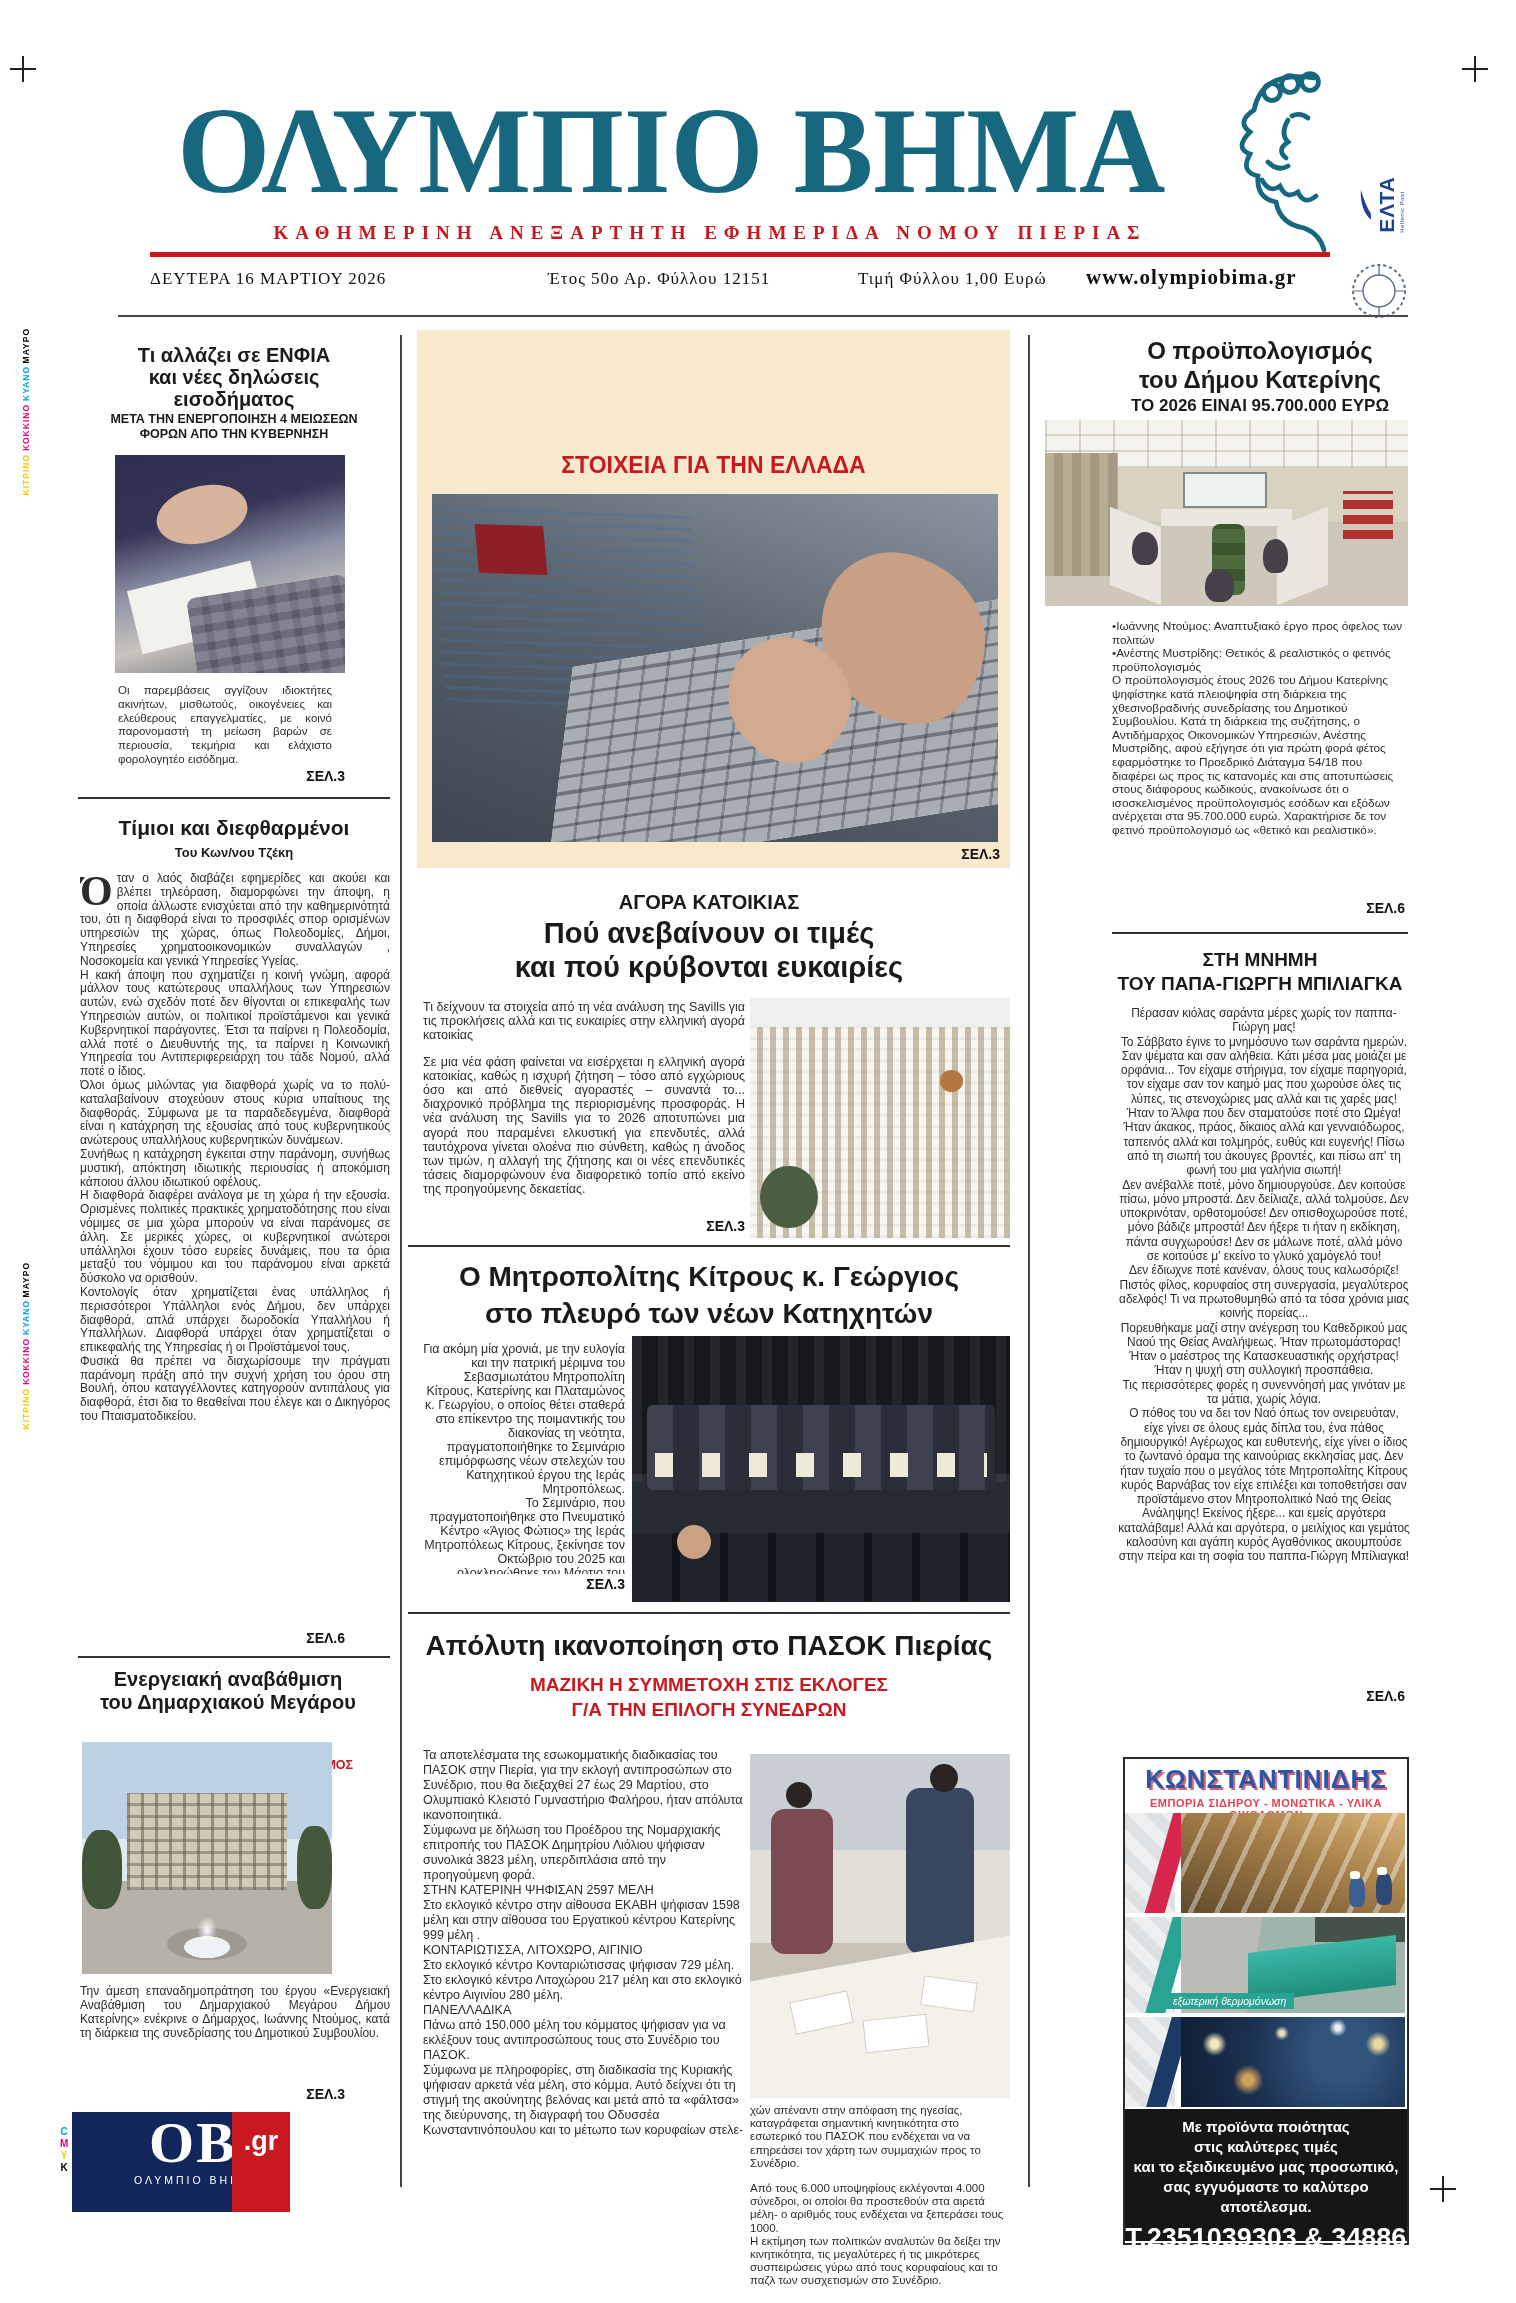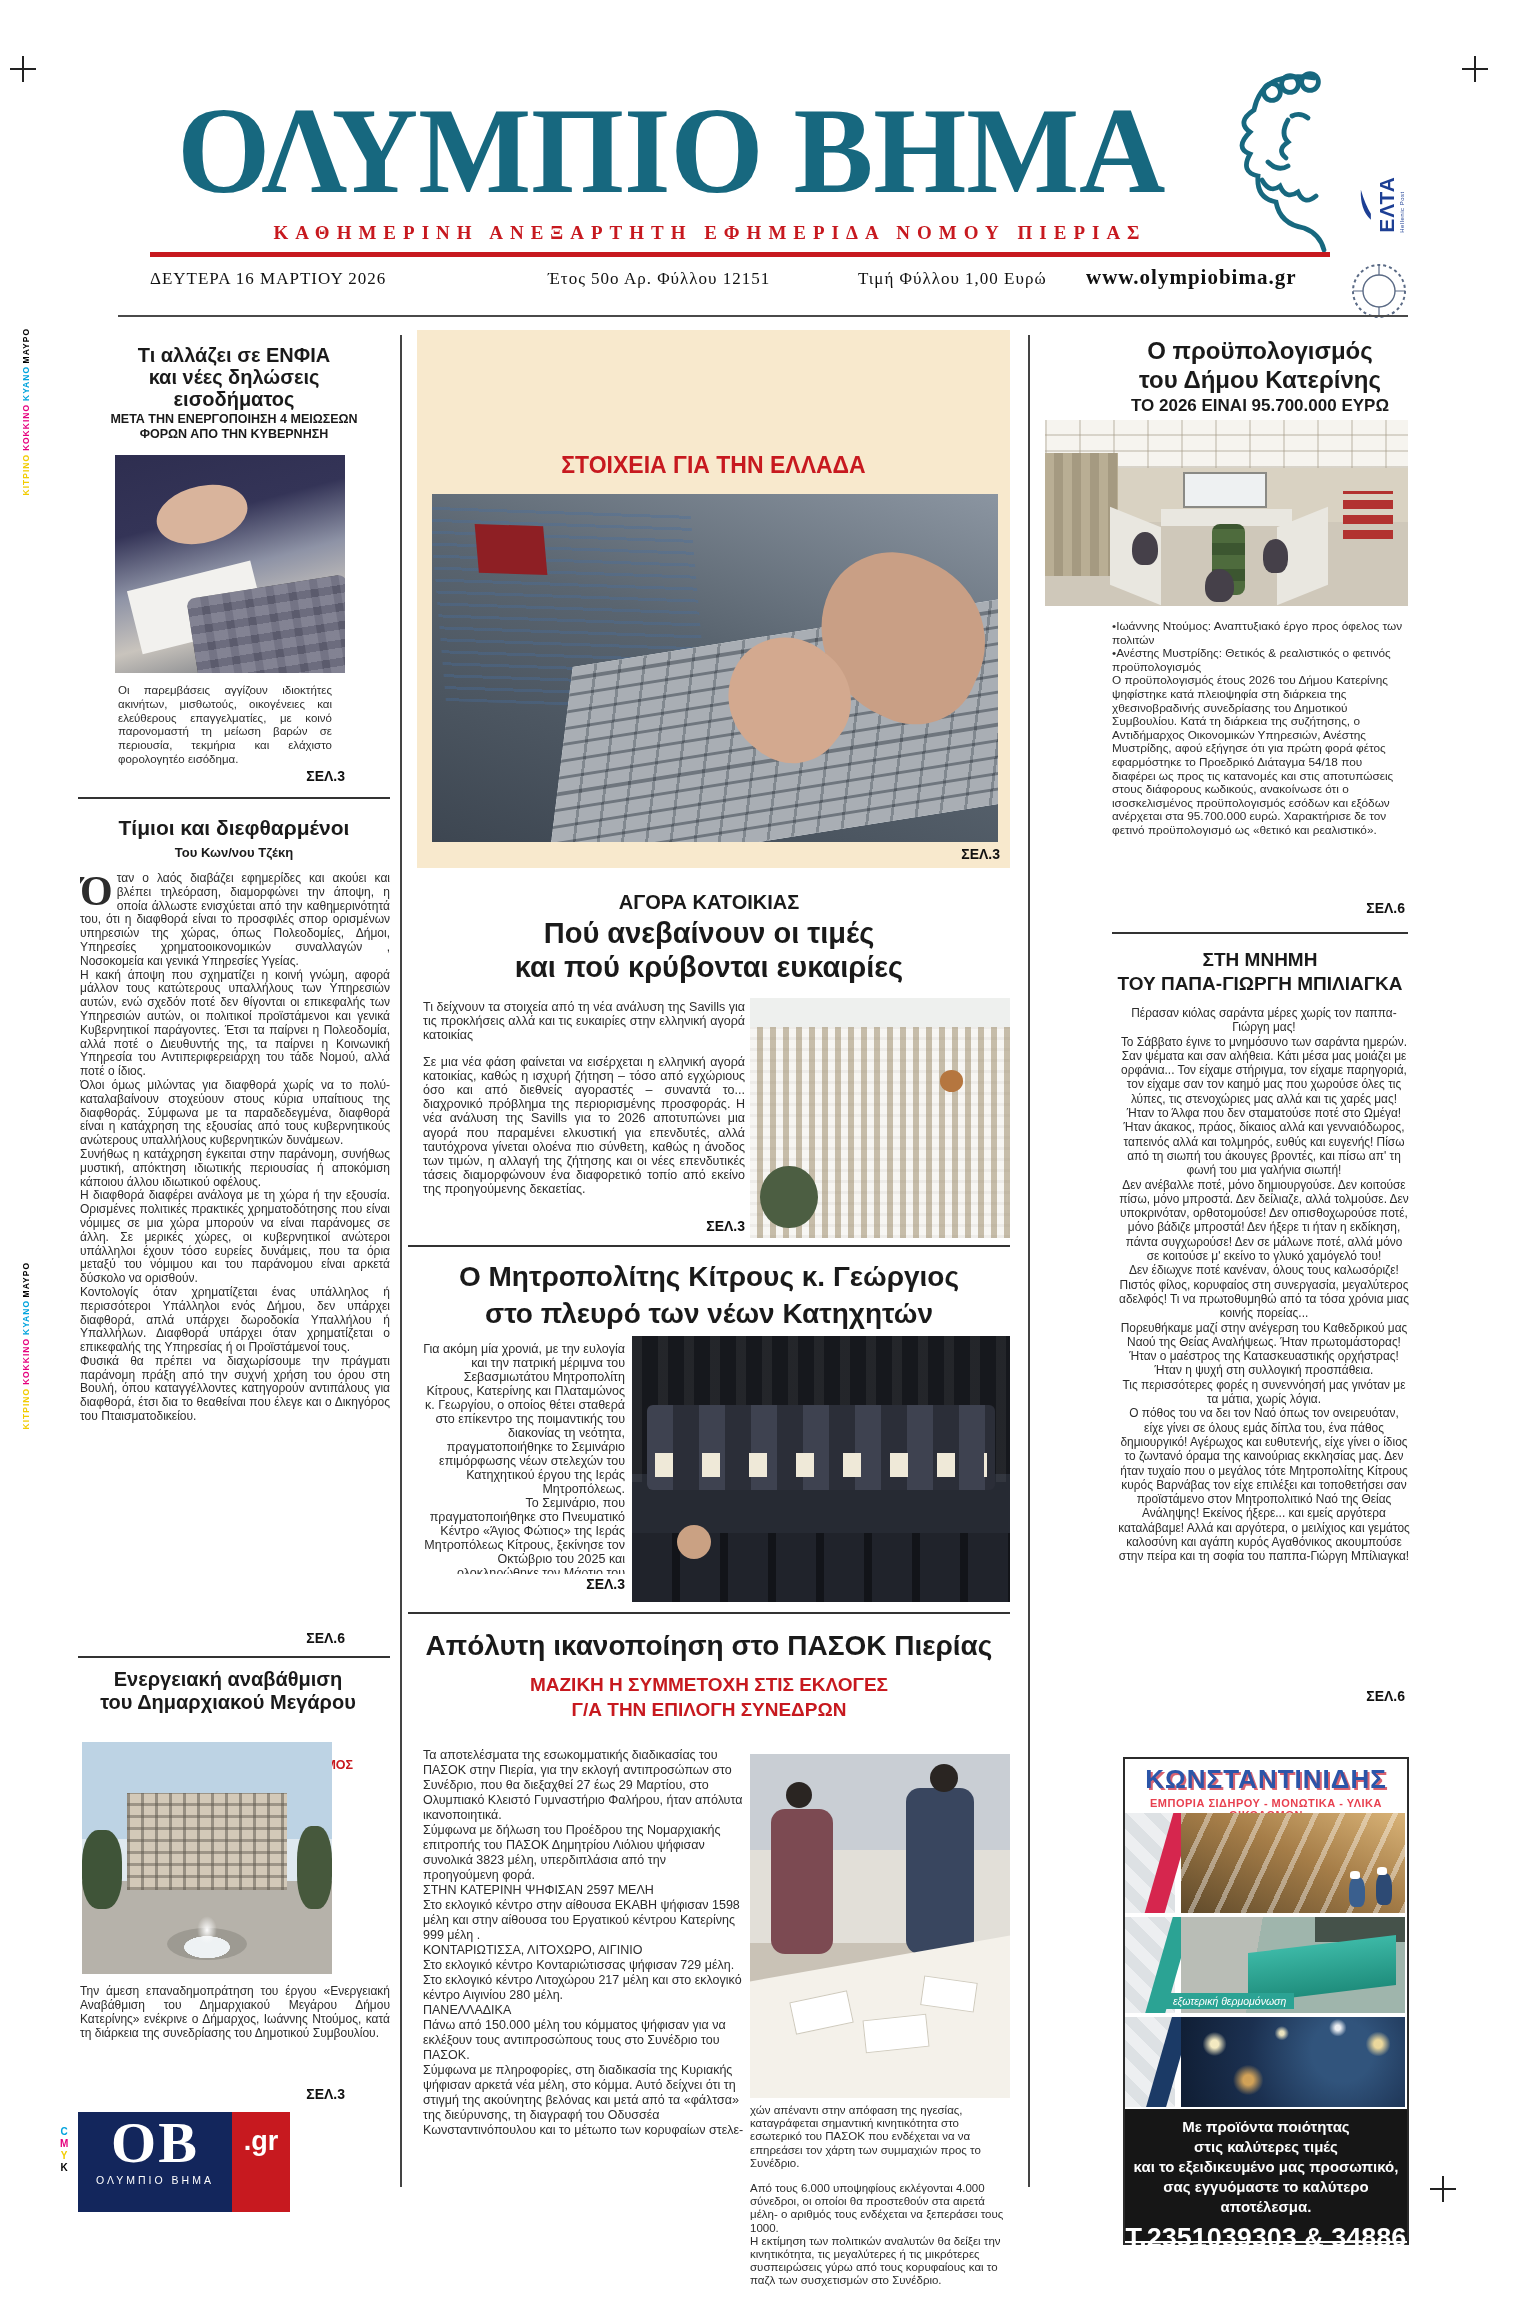--- a/index.html
+++ b/index.html
@@ -245,21 +245,21 @@
     <p>Την άμεση επαναδημοπράτηση του έργου «Ενεργειακή Αναβάθμιση του Δημαρχιακού Μεγάρου Δήμου Κατερίνης» ενέκρινε ο Δήμαρχος, Ιωάννης Ντούμος,  κατά τη διάρκεια της συνεδρίασης του Δημοτικού Συμβουλίου.</p>
   </div>
   <div class="abs selref" style="left:245px;top:2086px;width:100px;">ΣΕΛ.3</div>
 
   <div class="abs cmyk-l" style="left:60px;top:2126px;">
     <div style="color:#00a3dd;">C</div>
     <div style="color:#e6007e;">M</div>
     <div style="color:#f2cc00;">Y</div>
     <div style="color:#000;">K</div>
   </div>
-  <div class="abs ob-navy" style="left:78px;top:2112px;width:154px;height:100px;">
+  <div class="abs ob-navy" style="left:72px;top:2112px;width:154px;height:100px;padding-left:44px;">
     <div class="ob-letters">OB</div>
     <div class="ob-name">ΟΛΥΜΠΙΟ ΒΗΜΑ</div>
   </div>
   <div class="abs ob-red" style="left:232px;top:2112px;width:58px;height:100px;line-height:58px;">.gr</div>
 
   <div class="abs" style="left:417px;top:330px;width:593px;height:538px;background:#f8e9cd;"></div>
   <div class="abs kicker-red" style="left:417px;top:452px;width:593px;font-size:23px;">ΣΤΟΙΧΕΙΑ ΓΙΑ ΤΗΝ ΕΛΛΑΔΑ</div>
   <div class="photo ph-laptop" style="left:432px;top:494px;width:566px;height:348px;">
     <div class="ph-child lap-screen"></div>
     <div class="ph-child lap-red"></div>

